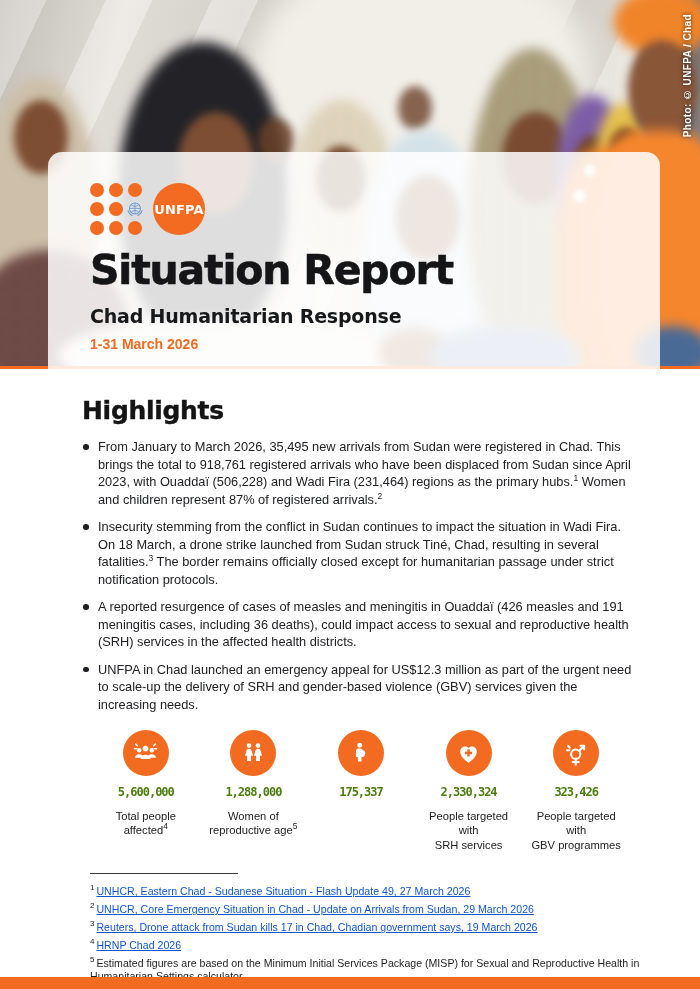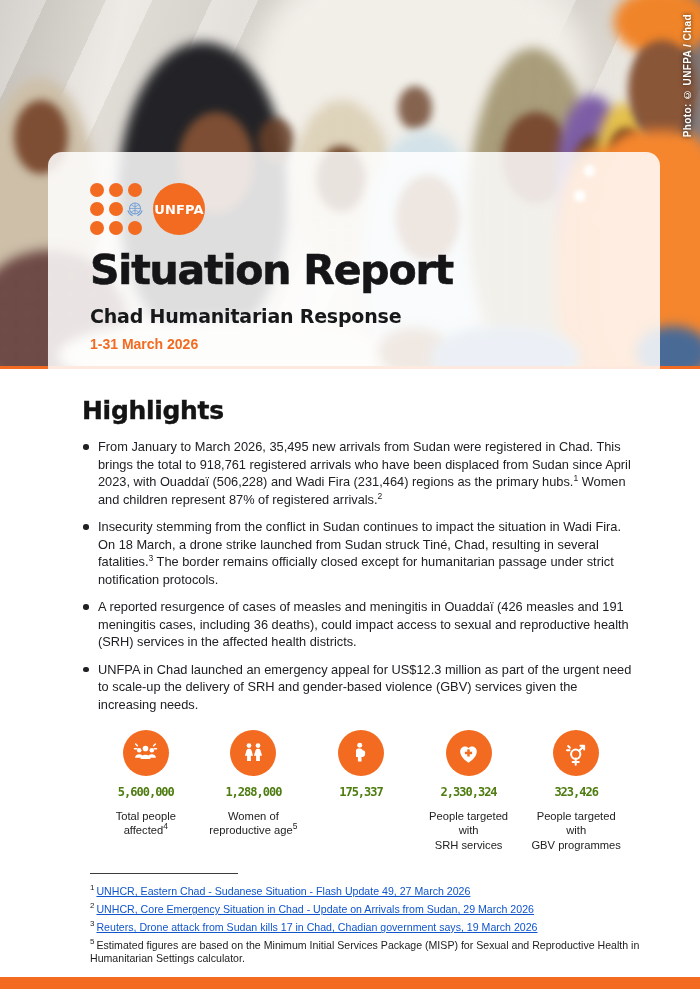--- a/index.html
+++ b/index.html
@@ -259,18 +259,19 @@
         <div class="stat-label"><span>People targeted with</span><br><span>GBV programmes</span><sup></sup></div>
       </div>
 
     </div>
 
     <div class="fn-divider"></div>
     <div class="footnotes">
       <div class="fn"><sup>1</sup><a href="#">UNHCR, Eastern Chad - Sudanese Situation - Flash Update 49, 27 March 2026</a></div>
       <div class="fn"><sup>2</sup><a href="#">UNHCR, Core Emergency Situation in Chad - Update on Arrivals from Sudan, 29 March 2026</a></div>
       <div class="fn"><sup>3</sup><a href="#">Reuters, Drone attack from Sudan kills 17 in Chad, Chadian government says, 19 March 2026</a></div>
+      <div class="fn"><sup>4</sup><a href="#">HRNP Chad 2026</a></div>
       <div class="fn"><sup>5</sup><span>Estimated figures are based on the Minimum Initial Services Package (MISP) for Sexual and Reproductive Health in Humanitarian Settings calculator.</span></div>
     </div>
   </div>
 
   <div class="page-bottom-bar"></div>
 </div>
 
 </body></html>

